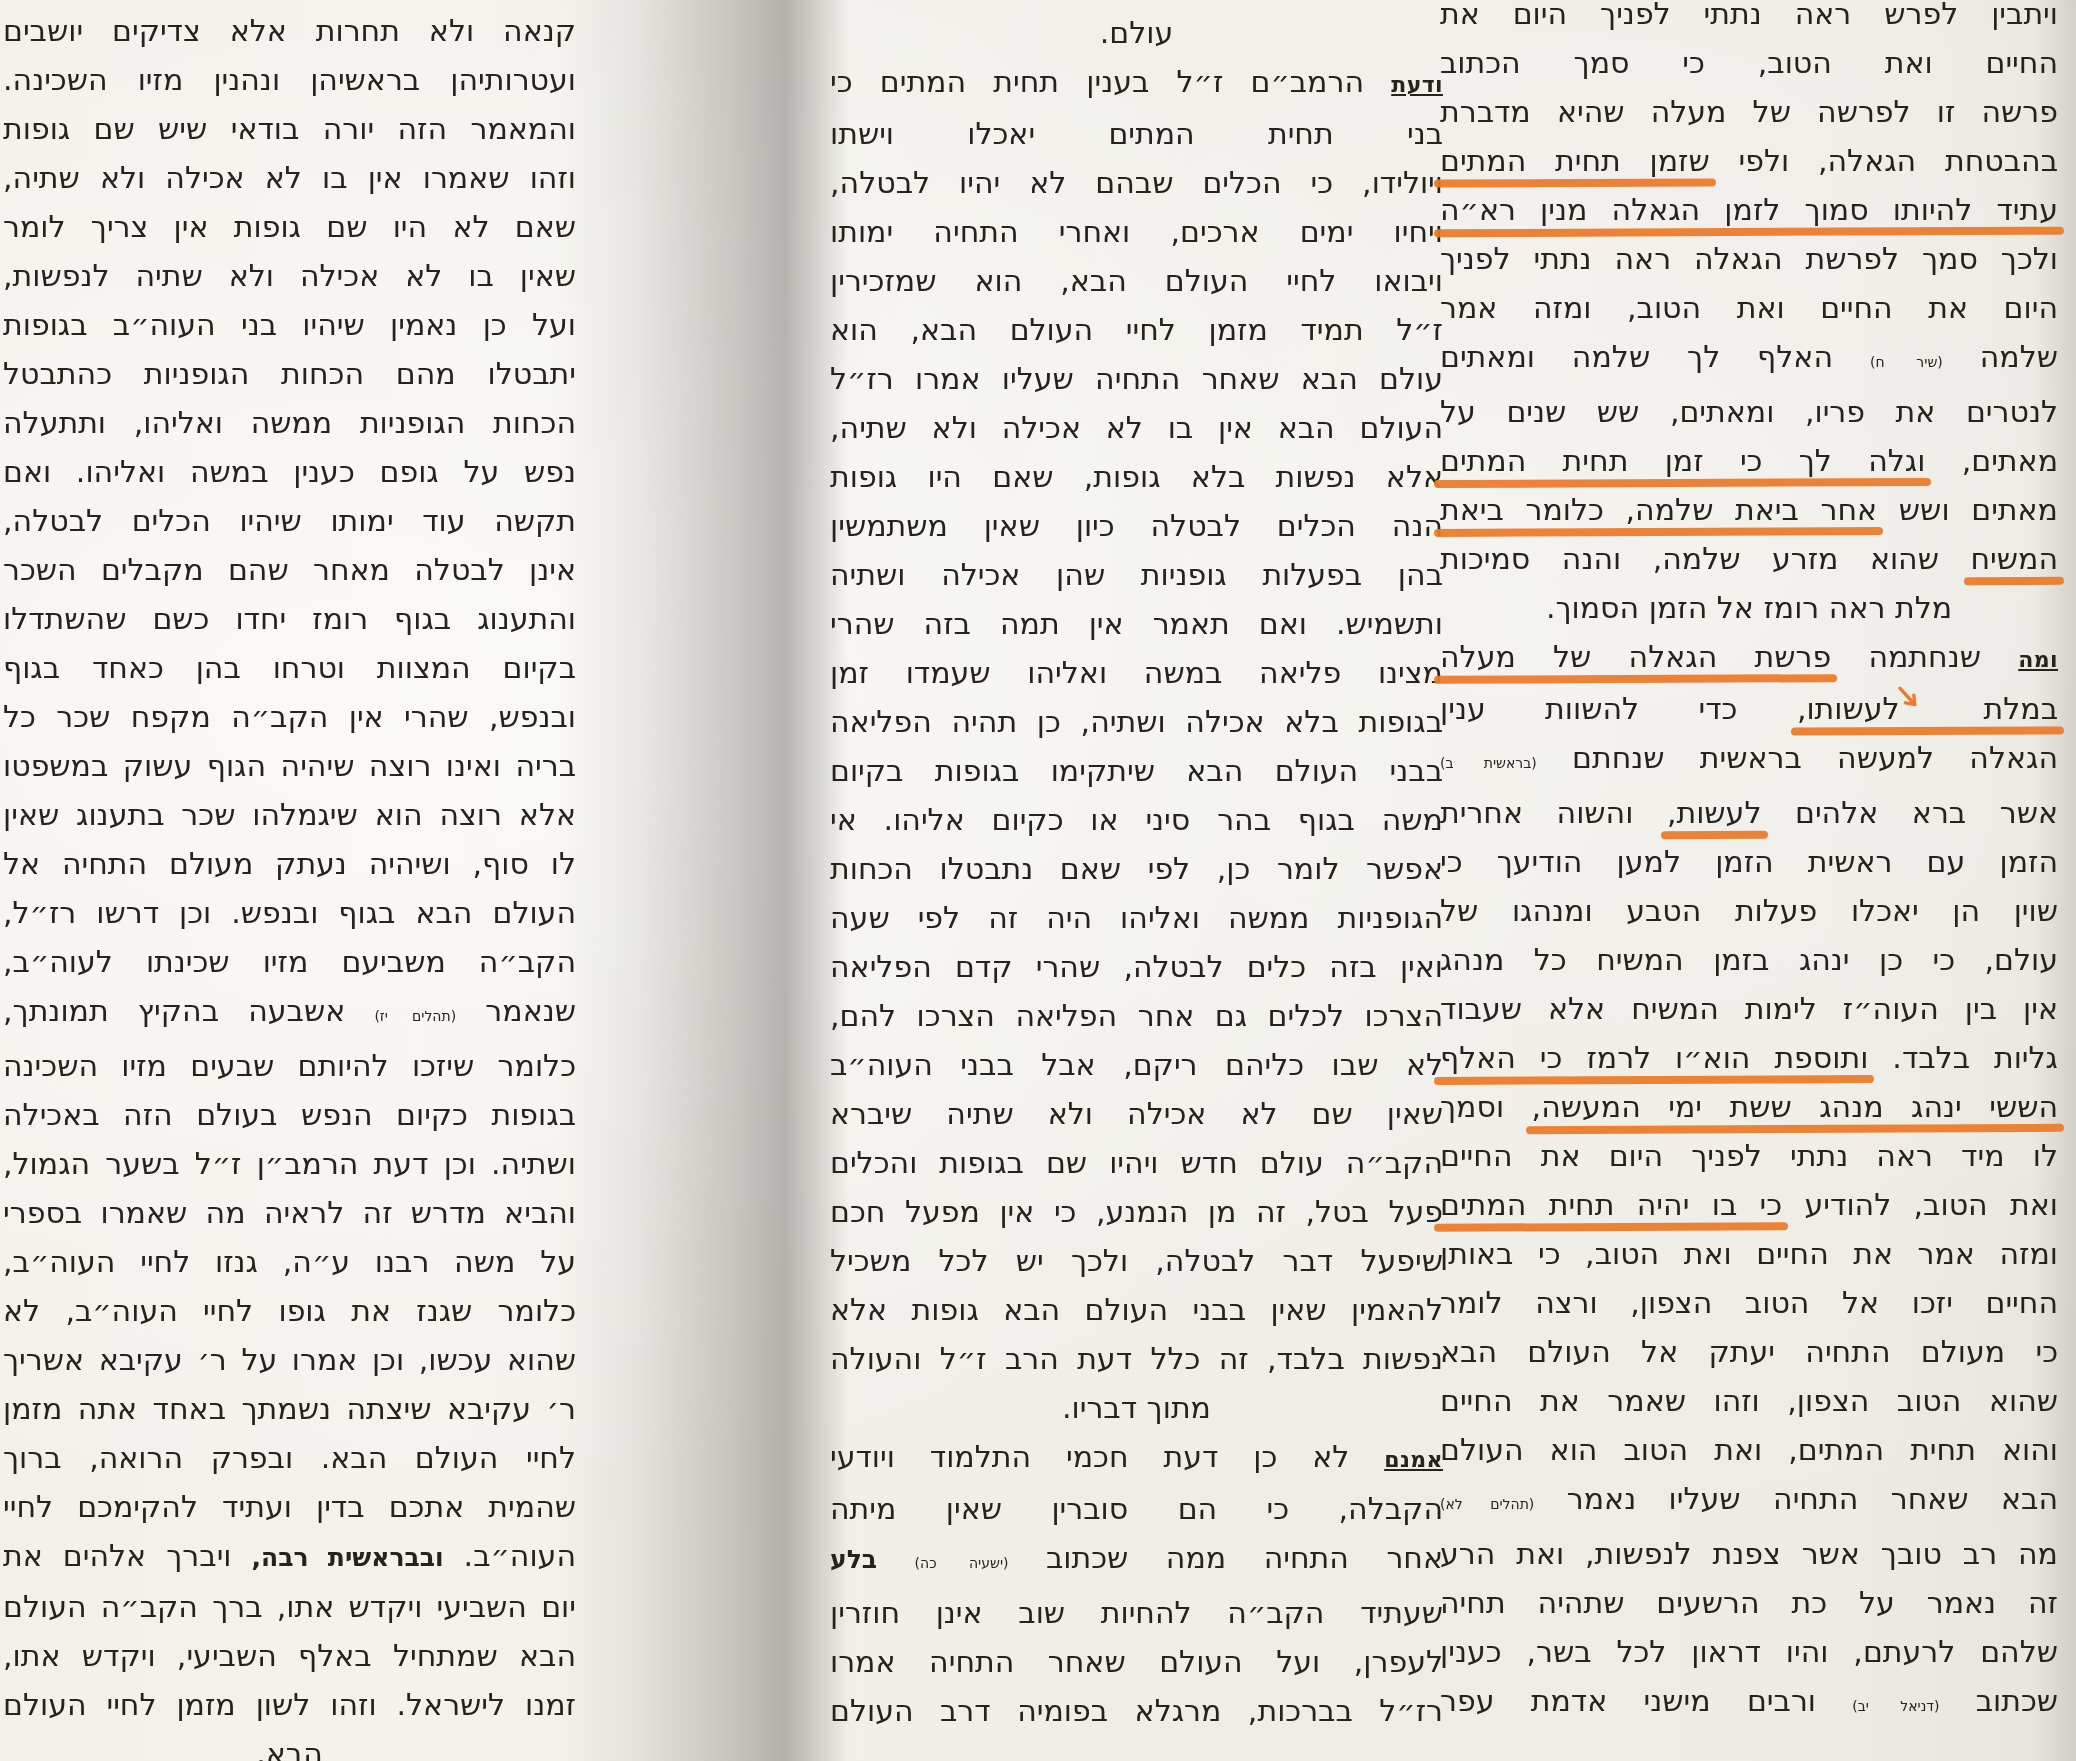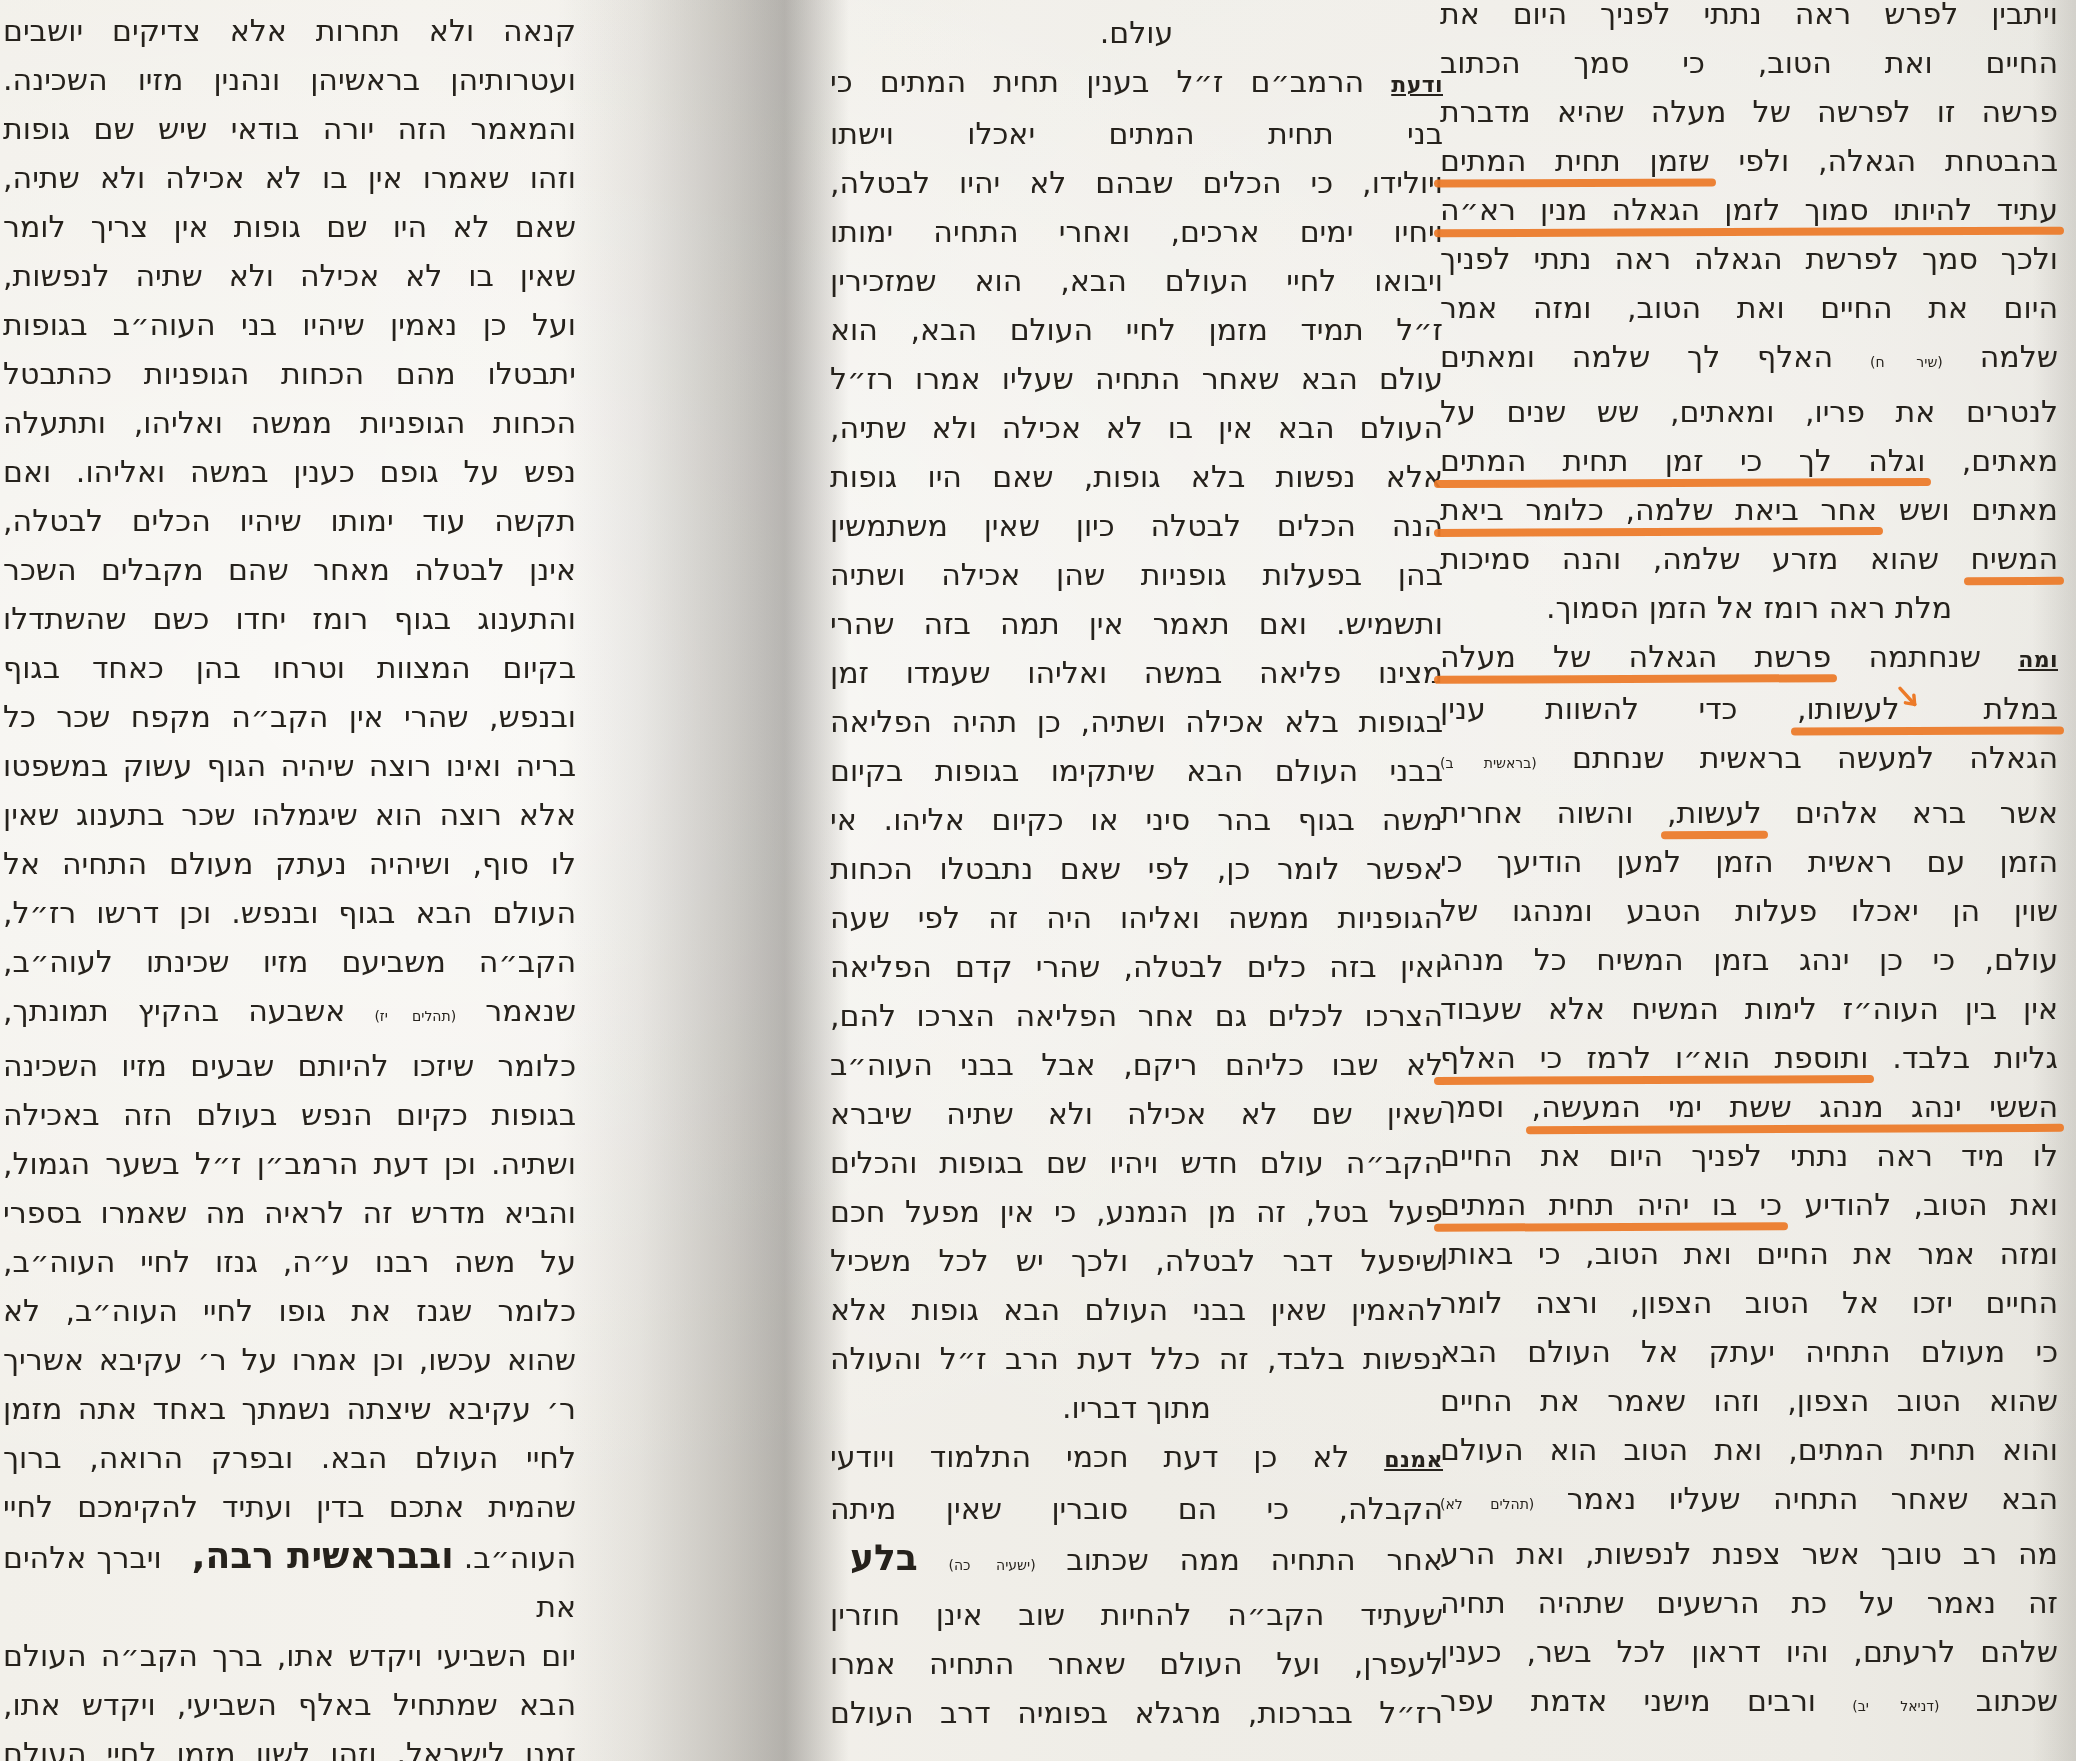--- a/index.html
+++ b/index.html
@@ -38,21 +38,21 @@
     line-height:49px;
     direction:rtl;
   }
   .line{
     text-align:justify;
     text-align-last:justify;
   }
   .line.short{text-align-last:center;}
   .cite{font-size:14px;}
   b.lead{font-size:22px;letter-spacing:0.4px;text-decoration:underline;}
-  b.inb{font-size:36px;margin-left:20px;}
+  b.inb{font-size:25px;}
   
   .hl{position:relative;}
   .hl::after{
     content:"";position:absolute;right:-6px;left:-6px;bottom:-9px;height:8.3px;
     background:var(--marker,#ec7a28);opacity:.93;border-radius:4.5px;
     transform:rotate(-.25deg);
   }
   .arrow-icon{
     display:inline-block;width:23px;height:23px;vertical-align:middle;
     position:relative;top:-13.6px;margin-left:-3px;margin-right:4.5px;

